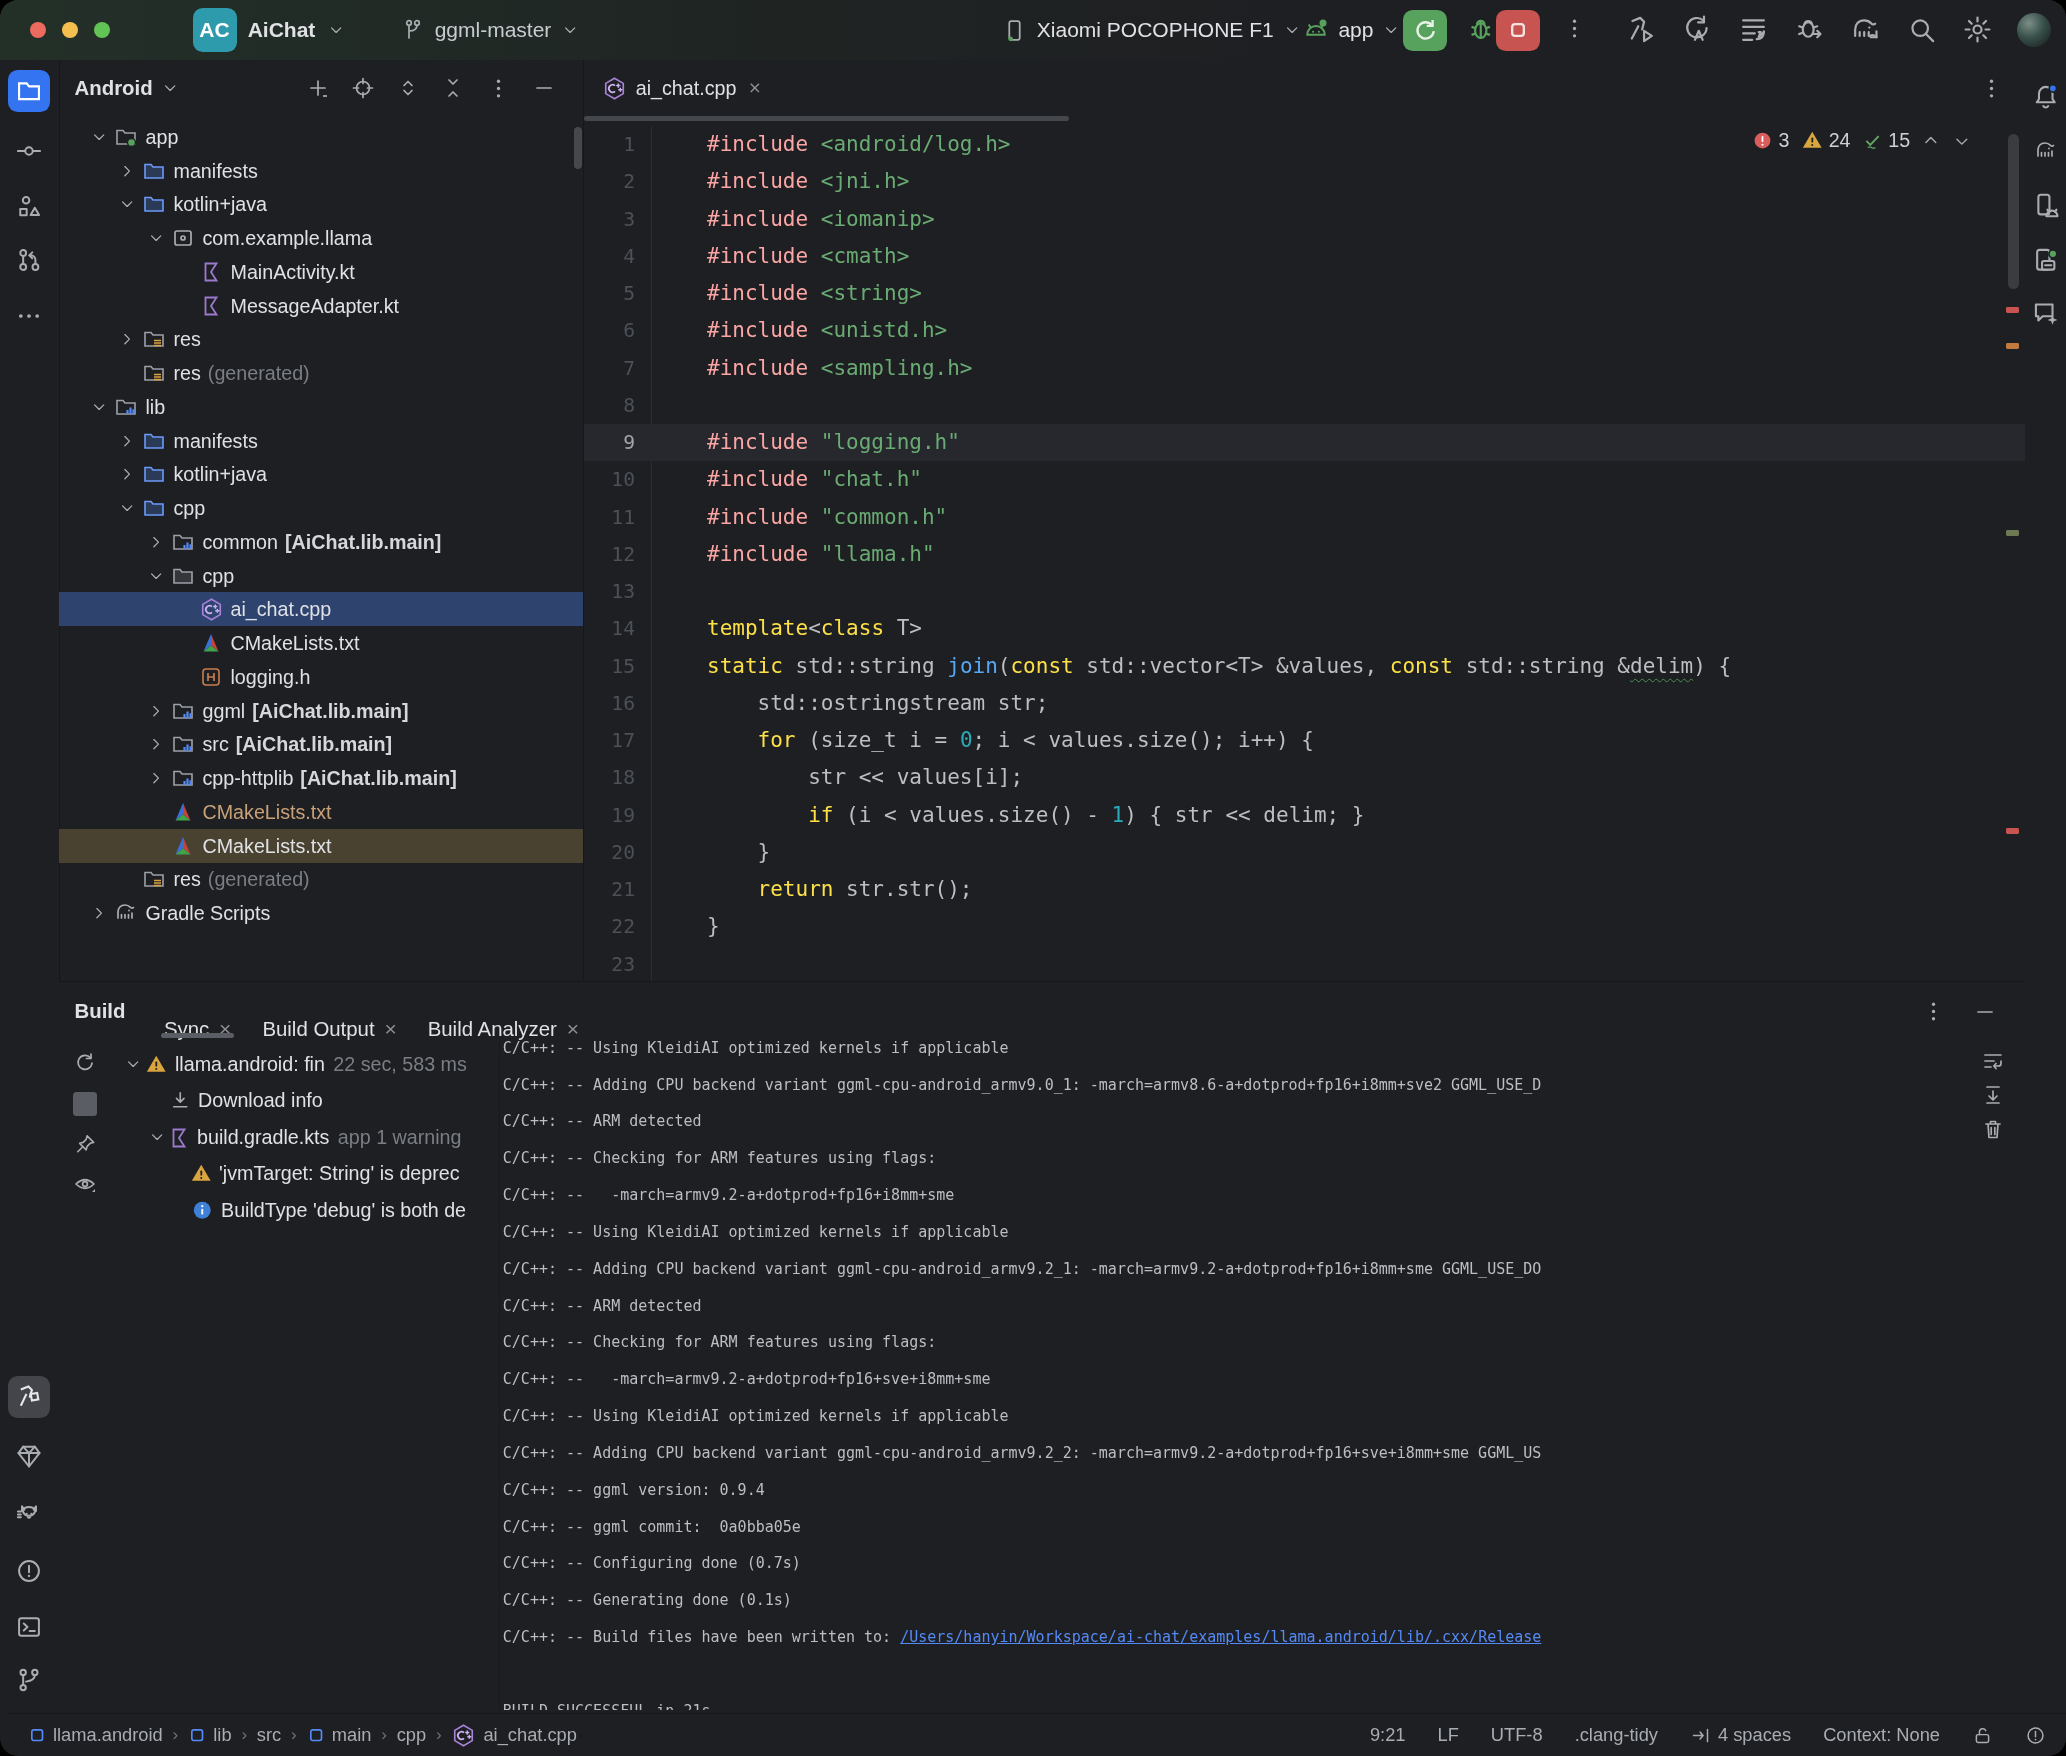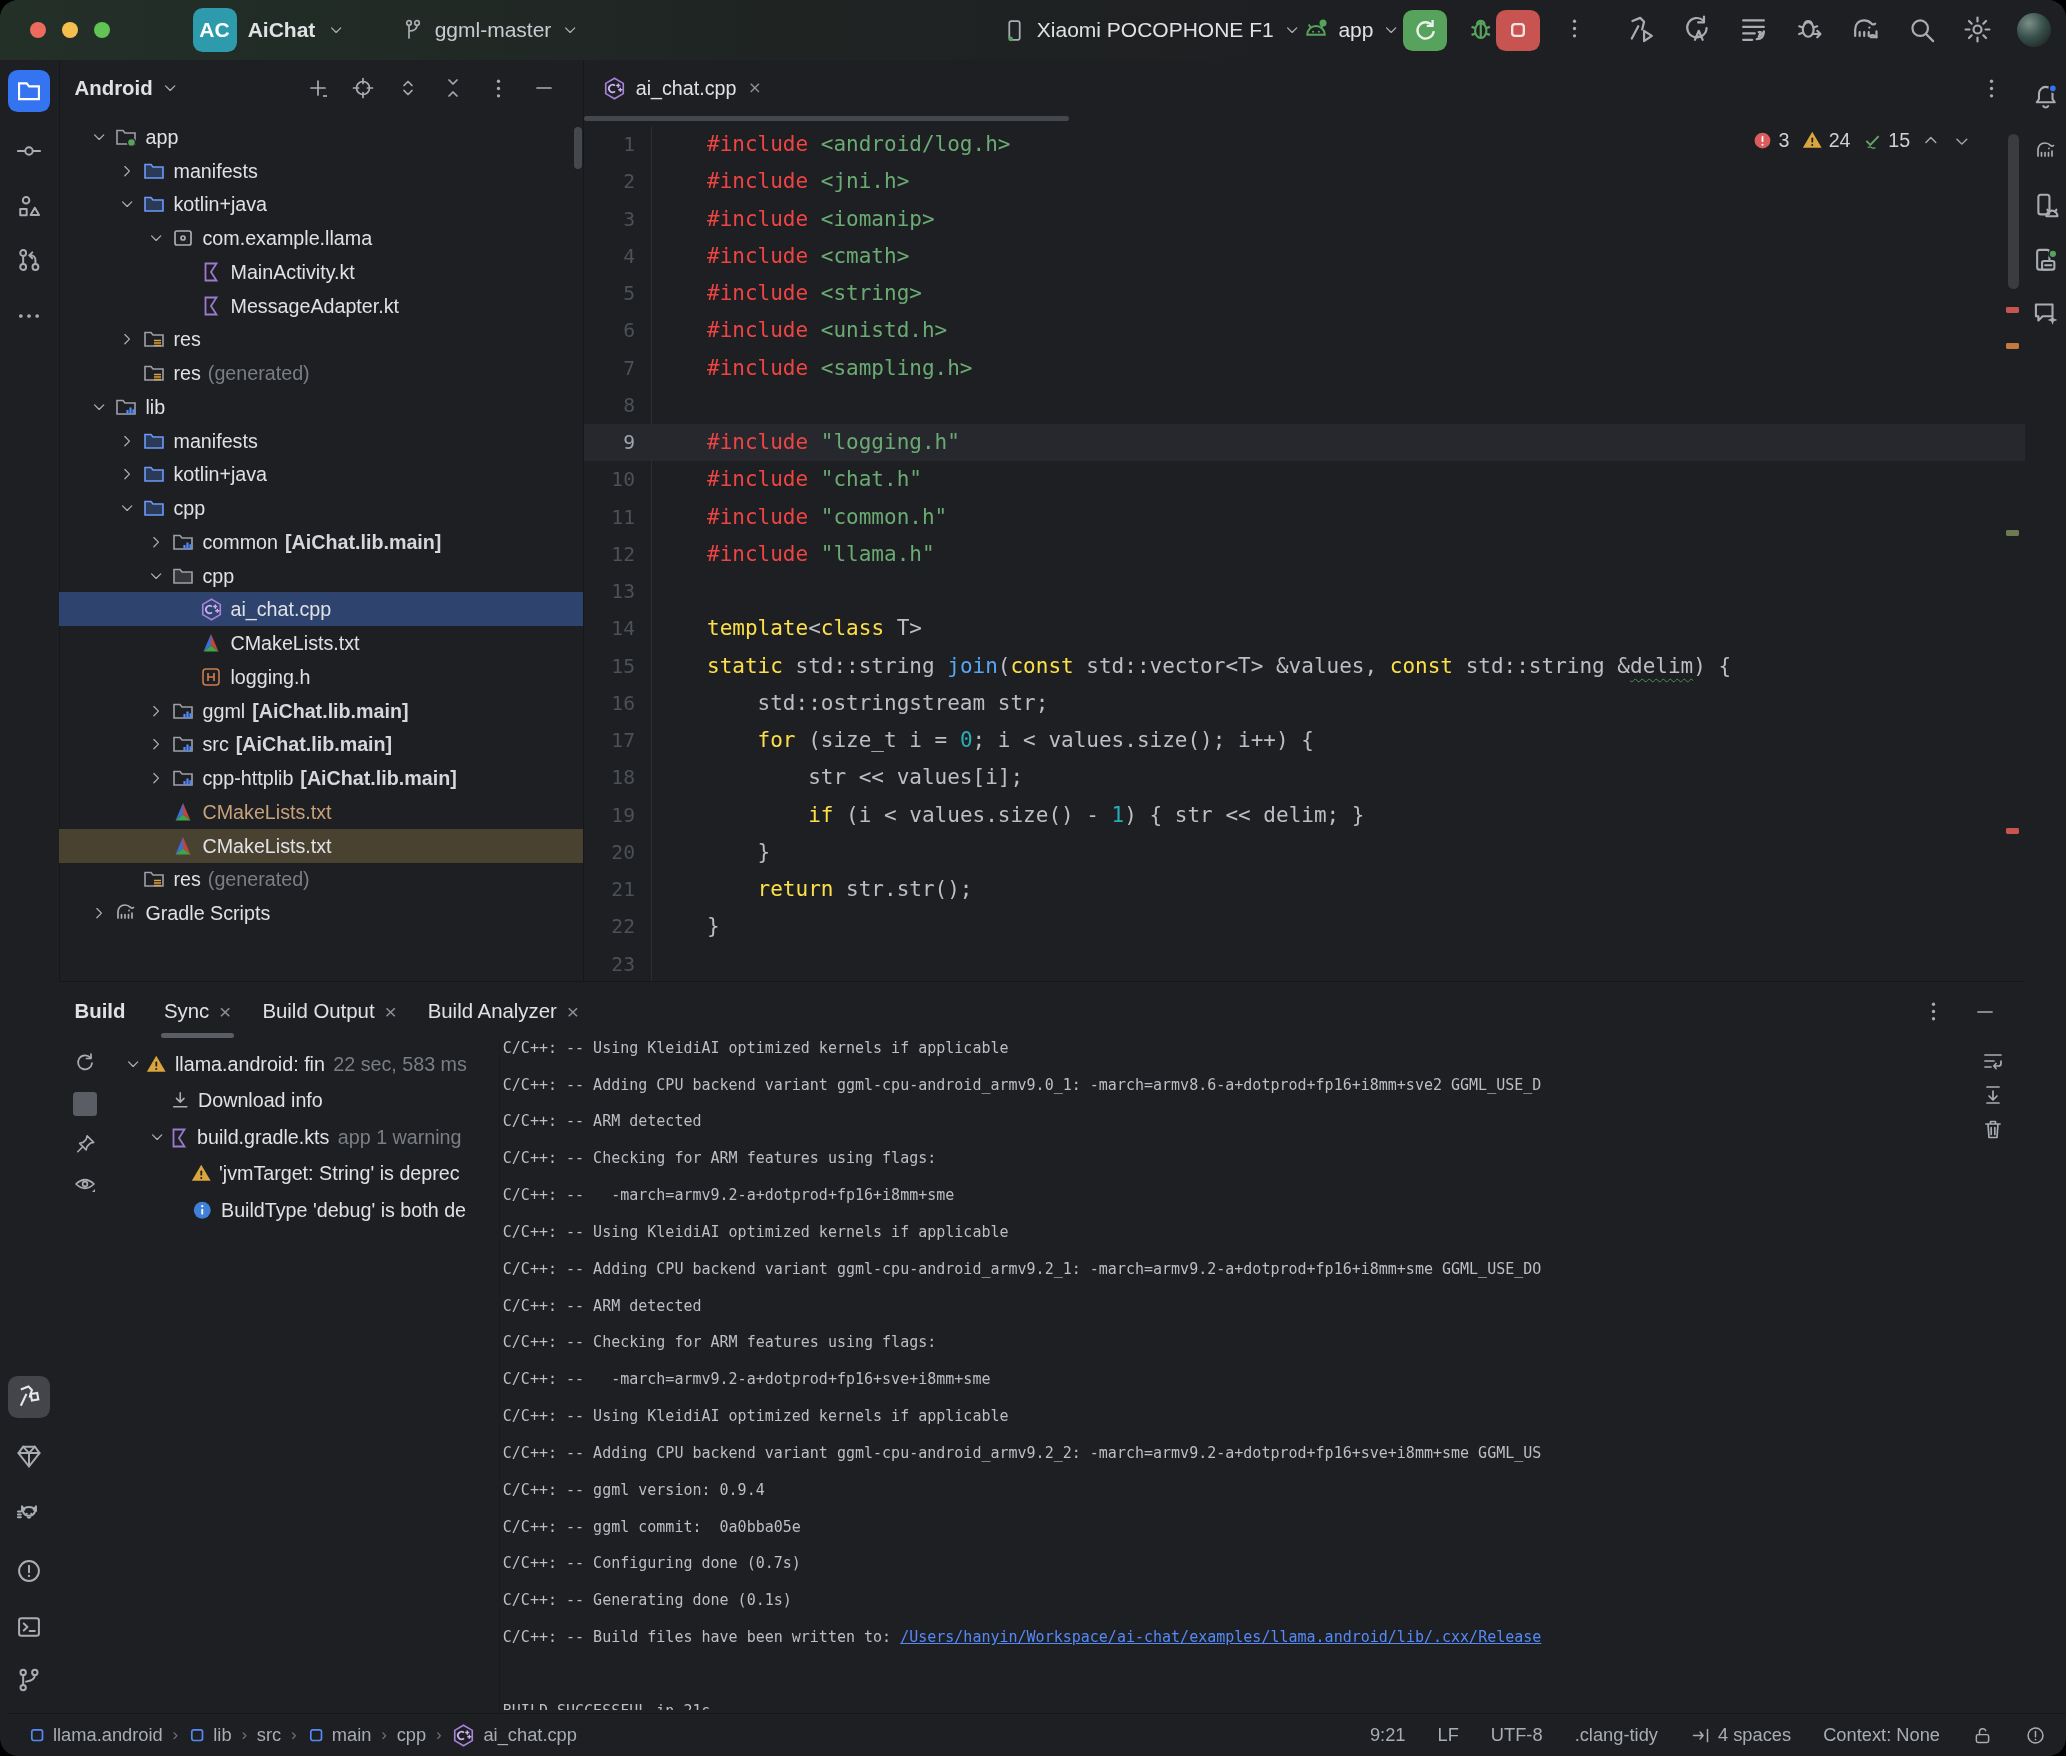--- a/index.html
+++ b/index.html
@@ -41,31 +41,31 @@
   #tab-active{display:flex;align-items:center;gap:8.4px;padding:0 18.3px;height:56px;font-size:19.7px;color:#DFE1E5;}
   #hscroll{position:absolute;left:0;top:56px;width:485px;height:4.9px;background:#44474C;border-radius:2.8px;}
   #code{position:absolute;left:0;top:66px;width:100%;height:855px;overflow:hidden;
     font-family:"DejaVu Sans Mono",monospace;font-size:21px;}
   .cline{position:absolute;left:0;width:100%;height:37px;line-height:37px;white-space:pre;}
   .cline .num{position:absolute;left:0;width:51px;text-align:right;color:#4B5059;font-size:19.7px;}
   .cline .ctext{position:absolute;left:123px;}
   .cline.hl{background:#26282E;}
   .cline.hl .num{color:#A1A4AB;}
   #gutterline{position:absolute;left:67px;top:66px;width:1.4px;height:855px;background:#2B2D31;}
-  .tk-d{color:#ef4444}.tk-s{color:#6AAB73}.tk-k{color:#fde047}.tk-f{color:#56A8F5}
+  .tk-d{color:#fca5a5}.tk-s{color:#6AAB73}.tk-k{color:#fde047}.tk-f{color:#56A8F5}
   .tk-n{color:#2AACB8}.tk-p{color:#BCBEC4}
   .tk-w{color:#BCBEC4;text-decoration:underline wavy #4C8C55 1.4px;text-underline-offset:4.9px;}
   #inspections{position:absolute;right:53px;top:63px;height:35px;display:flex;align-items:center;gap:11.2px;
     font-size:19.7px;color:#CED0D6;}
   .stripe-mark{position:absolute;width:12.7px;height:6.3px;border-radius:1.4px;}
   #vscroll-thumb{position:absolute;right:5.6px;top:74px;width:11.2px;height:155px;background:rgba(255,255,255,.13);border-radius:5.6px;}
   
   #build{left:59px;top:981px;width:1966px;height:734px;border-top:1.4px solid #161719;background:#1E1F22;}
   #build-tabs{position:absolute;left:0;top:0;width:100%;height:59px;display:flex;align-items:center;font-size:20.4px;}
-  .btab{display:flex;align-items:center;gap:9.8px;height:59px;padding:0 15.5px;color:#DFE1E5;position:relative;}
+  .btab{display:flex;align-items:flex-end;gap:9.8px;height:59px;padding:0 15.5px;color:#DFE1E5;position:relative;}
   .btab .x{color:#8C8F96;font-size:21px;}
   .btab.active::after{content:"";position:absolute;left:12.7px;right:12.7px;bottom:2.8px;height:4.9px;background:#5A5D63;border-radius:2.8px;}
   #build-left{position:absolute;left:0;top:59px;width:440px;bottom:0;border-right:1.4px solid #191A1C;overflow:hidden;}
   .brow{position:absolute;height:35px;display:flex;align-items:center;font-size:19.7px;color:#DFE1E5;white-space:nowrap;}
   .brow .suffix{color:#7A7E85;margin-left:8.4px;}
   #console{position:absolute;left:441px;top:59px;right:63px;bottom:5.6px;overflow:hidden;
     font-family:"DejaVu Sans Mono",monospace;font-size:15px;color:#BCBEC4;}
   .kline{position:absolute;left:2.8px;width:1687px;height:37px;line-height:37px;white-space:pre;}
   .kline a{color:#548AF7;text-decoration:underline;}
   #console-tools{position:absolute;right:11.2px;top:67px;width:42px;display:flex;flex-direction:column;gap:9.8px;align-items:center;}

